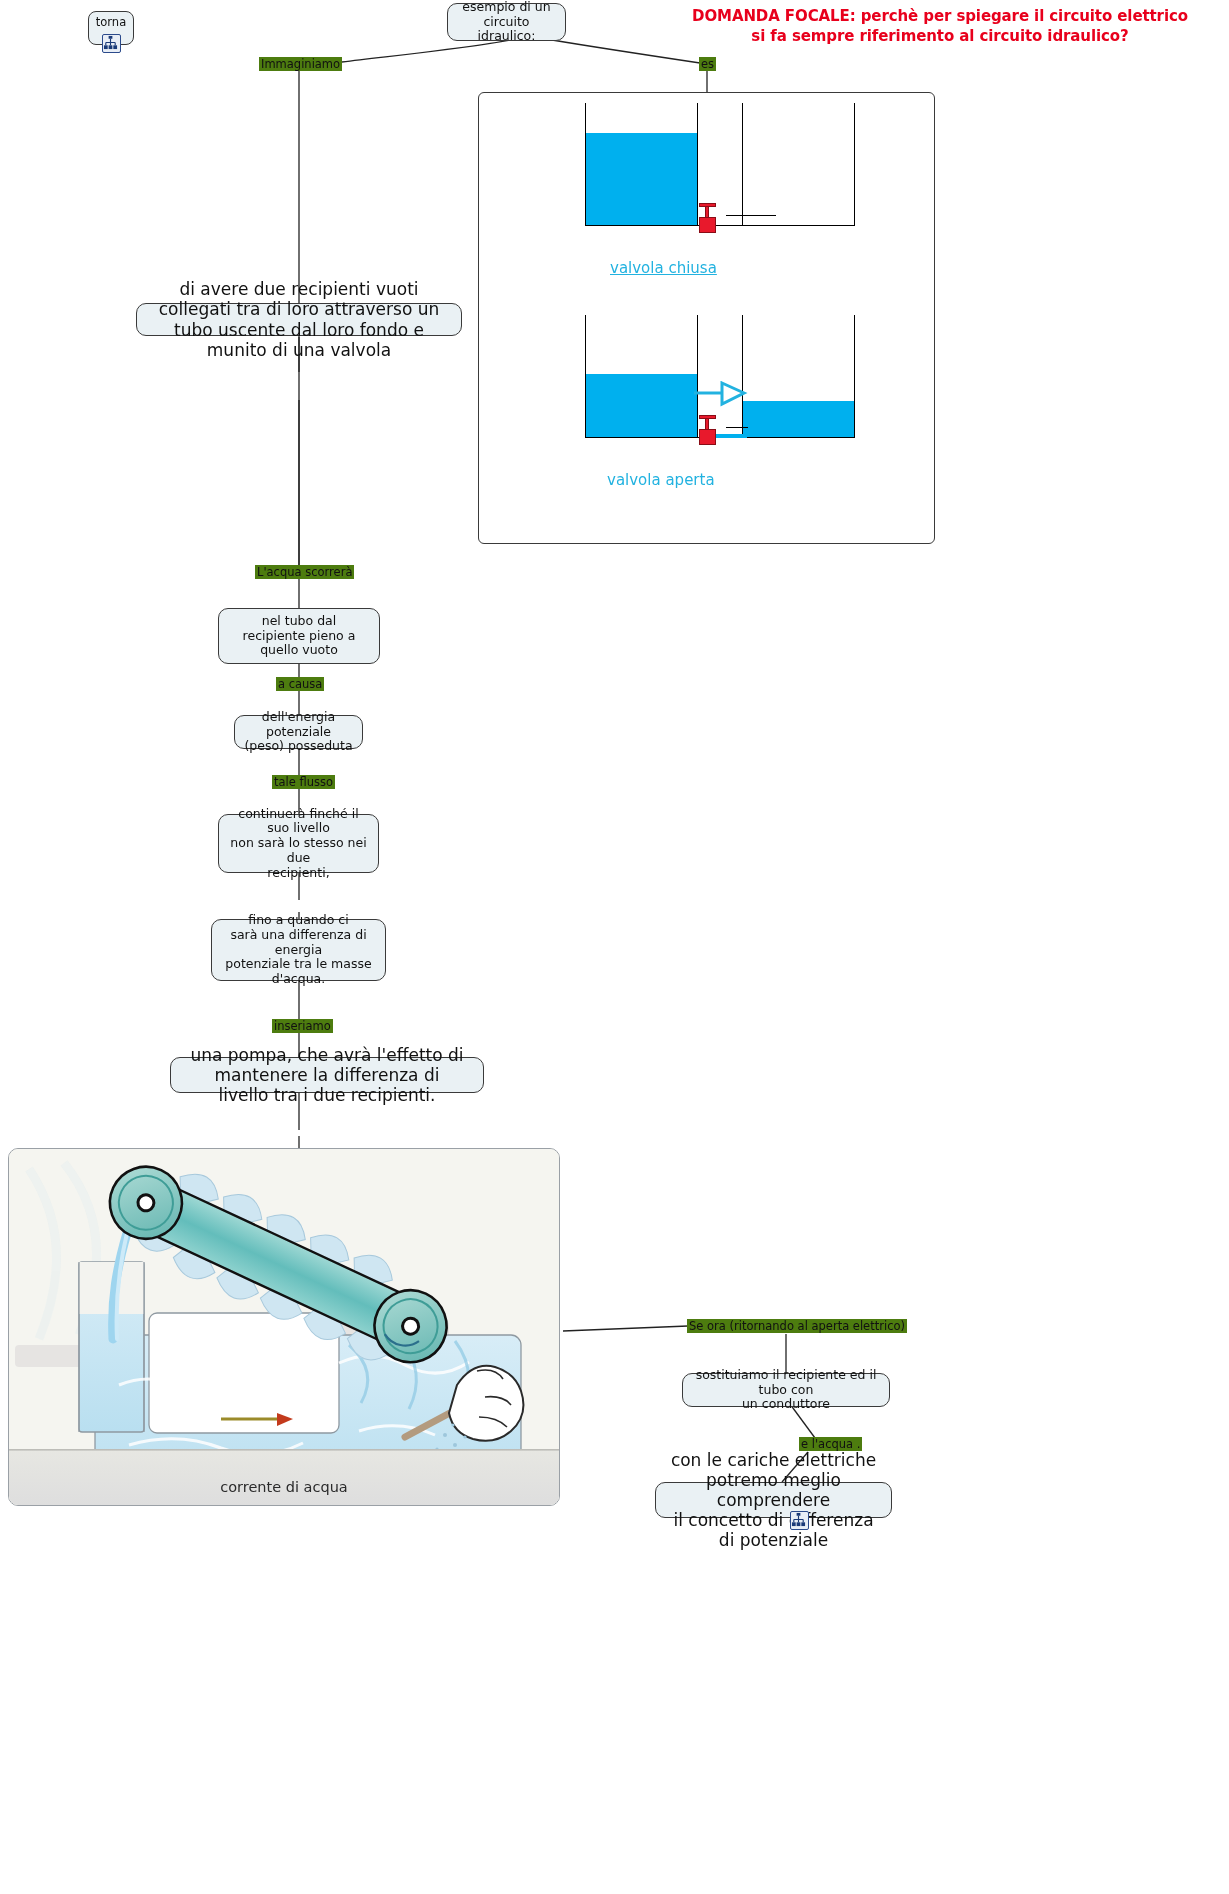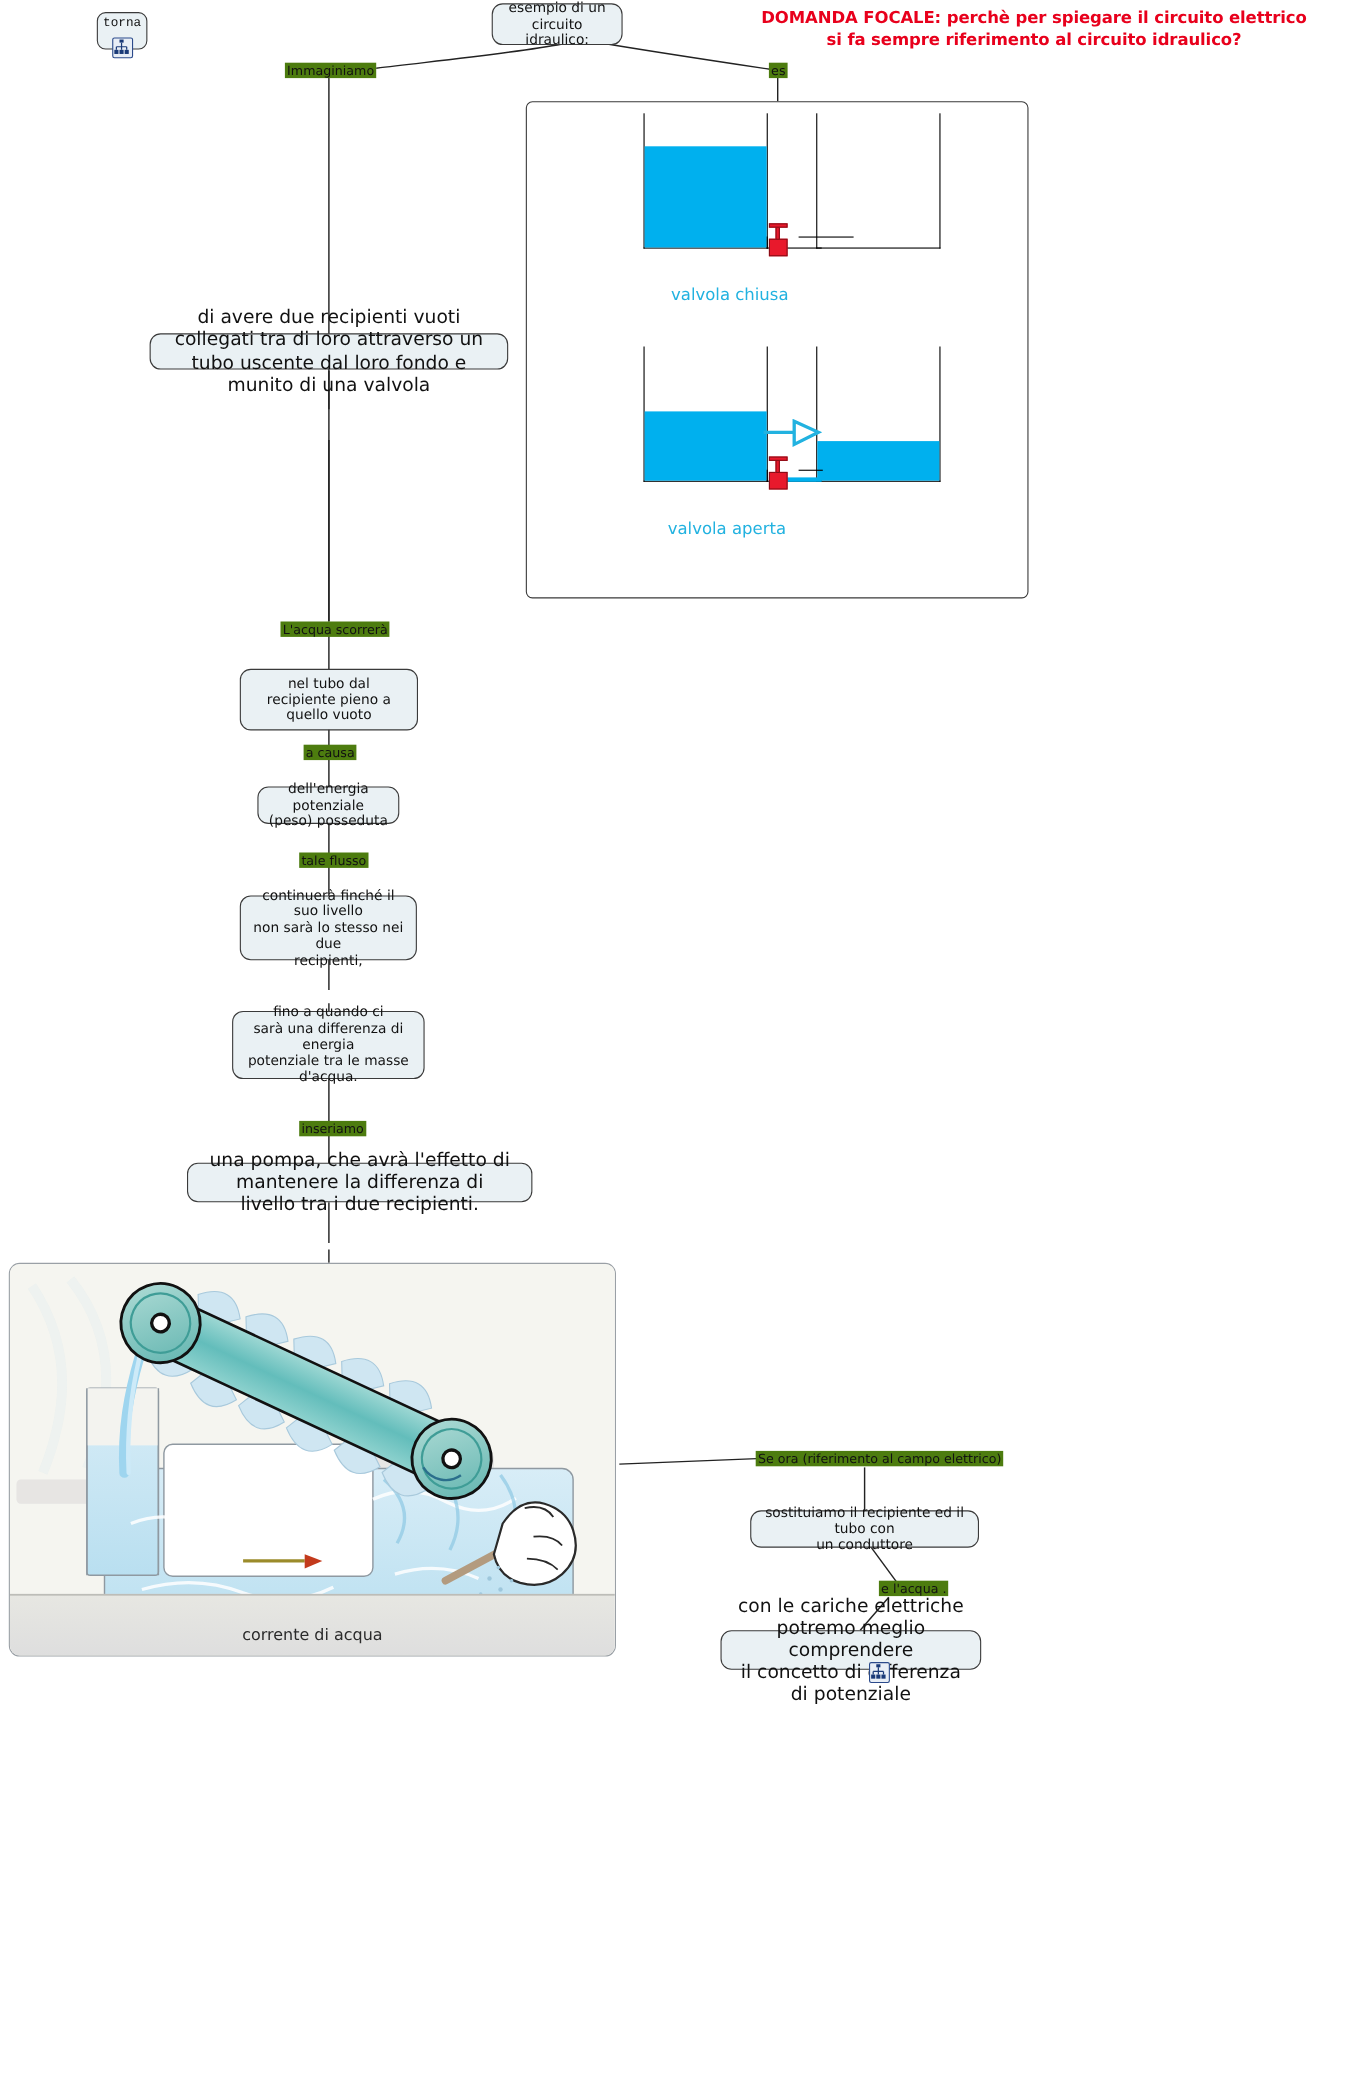--- a/index.html
+++ b/index.html
@@ -50,21 +50,20 @@
     background:#eaf1f4;
     border:1px solid #3a3a3a;
     border-radius:8px;
     font-size:11.5px;
     display:flex;
     align-items:flex-start;
     justify-content:center;
     padding-top:3px;
     box-sizing:border-box;
     color:#111;
-    font-family:Liberation Mono, monospace;
   }
   .maplink{
     position:absolute;
     width:17px;height:17px;
     background:#e8eef6;
     border:1px solid #2b4a8b;
     border-radius:2px;
     display:block;
   }
   .maplink svg{display:block;}
@@ -223,41 +222,41 @@
   <div class="node" style="left:447px;top:3px;width:119px;height:38px;">esempio di un
 circuito idraulico:</div>
 
   <div class="linklabel" style="left:259px;top:57px;">Immaginiamo</div>
   <div class="linklabel" style="left:699px;top:57px;">es</div>
   <div class="linklabel" style="left:255px;top:565px;">L'acqua scorrerà</div>
   <div class="linklabel" style="left:276px;top:677px;">a causa</div>
   <div class="linklabel" style="left:272px;top:775px;">tale flusso</div>
   <div class="linklabel" style="left:285px;top:899px;margin-top:48px;">cioè</div>
   <div class="linklabel" style="left:272px;top:1019px;">inseriamo</div>
-  <div class="linklabel" style="left:687px;top:1319px;">Se ora (riferimento al campo elettrico)</div>
+  <div class="linklabel" style="left:687px;top:1319px;">Se ora (ritornando al aperta elettrico)</div>
   <div class="linklabel" style="left:799px;top:1437px;">e l'acqua .</div>
 
   <div class="hydro-frame">
 
     <div>
 
       <div class="vessel" style="left:106px;top:10px;width:113px;height:123px;"></div>
 
       <div class="water" style="left:107px;top:40px;width:111px;height:92px;"></div>
 
       <div class="vessel" style="left:263px;top:10px;width:113px;height:123px;"></div>
 
       <div class="pipe" style="left:218px;top:132px;width:50px;height:1px;"></div>
       <div class="pipe" style="left:218px;top:122px;width:1px;height:11px;"></div>
       <div class="pipe" style="left:247px;top:122px;width:50px;height:1px;"></div>
 
       <div class="valve-body" style="left:220px;top:124px;width:17px;height:16px;"></div>
       <div class="valve-stem" style="left:226px;top:113px;width:4px;height:12px;"></div>
       <div class="valve-stem" style="left:220px;top:110px;width:17px;height:4px;"></div>
-      <div class="cyanlabel" style="left:131px;top:166px;">valvola chiusa</div>
+      <div class="cyanlabel" style="left:131px;top:166px;text-decoration:underline;">valvola chiusa</div>
     </div>
 
     <div>
       <div class="vessel" style="left:106px;top:222px;width:113px;height:123px;"></div>
       <div class="water" style="left:107px;top:281px;width:111px;height:63px;"></div>
       <div class="vessel" style="left:263px;top:222px;width:113px;height:123px;"></div>
       <div class="water" style="left:264px;top:308px;width:111px;height:36px;"></div>
 
       <div class="pipe" style="left:218px;top:344px;width:50px;height:1px;"></div>
       <div class="pipe" style="left:218px;top:334px;width:1px;height:11px;"></div>

